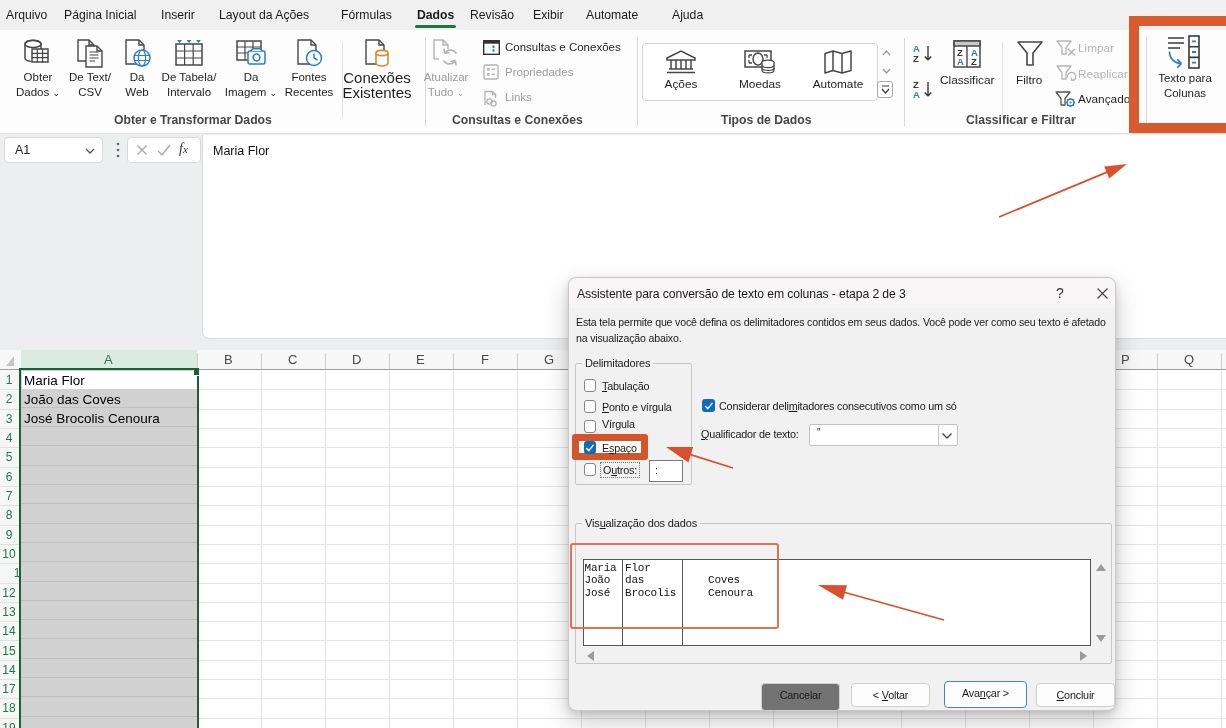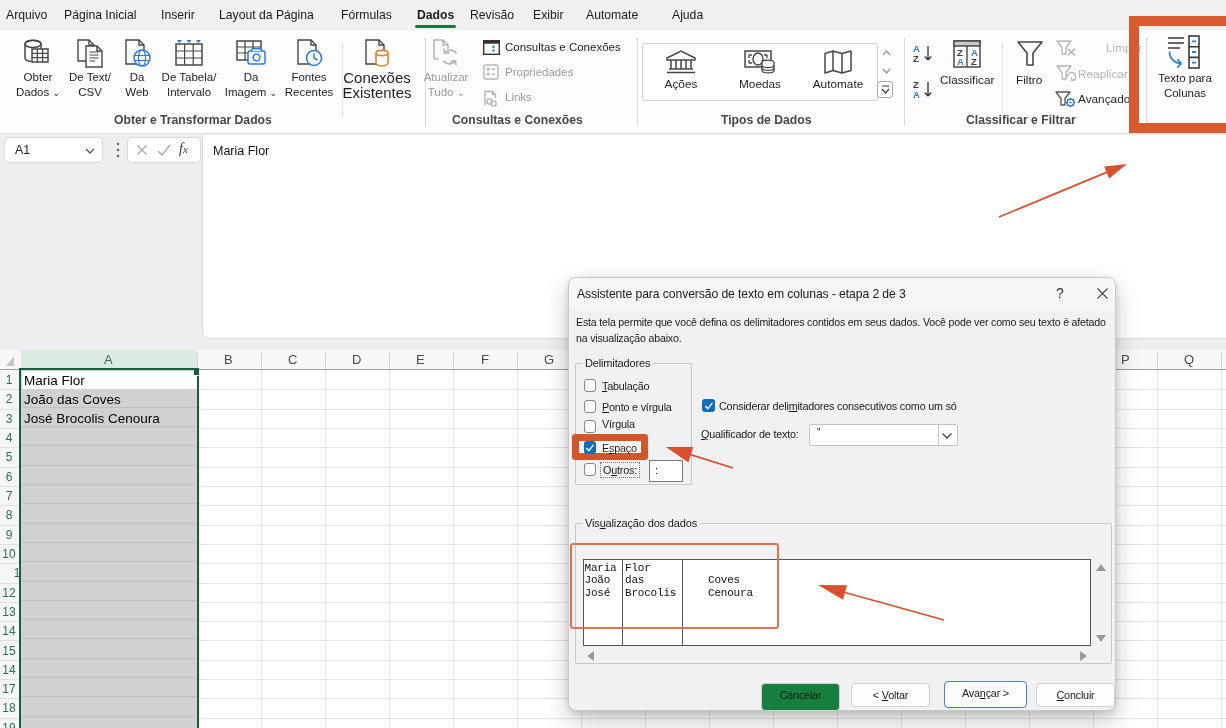--- a/index.html
+++ b/index.html
@@ -8,21 +8,21 @@
   .abs { position:absolute; }
 </style>
 </head>
 <body>
 
 <div class="abs" id="tabrow" style="left:0;top:0;width:1226px;height:30px;background:#f1f0f0;">
   <div class="abs" style="top:8px;left:0;width:100%;height:17px;font-size:12.2px;color:#1b1b1b;">
     <span class="abs" style="left:6px;">Arquivo</span>
     <span class="abs" style="left:64px;">Página Inicial</span>
     <span class="abs" style="left:161px;">Inserir</span>
-    <span class="abs" style="left:219px;">Layout da Página</span>
+    <span class="abs" style="left:219px;">Layout da Ações</span>
     <span class="abs" style="left:341px;">Fórmulas</span>
     <span class="abs" style="left:417px;font-weight:bold;">Dados</span>
     <span class="abs" style="left:470px;">Revisão</span>
     <span class="abs" style="left:533px;">Exibir</span>
     <span class="abs" style="left:586px;">Automate</span>
     <span class="abs" style="left:672px;">Ajuda</span>
   </div>
   <div class="abs" style="left:415px;top:25px;width:41px;height:3px;background:#1b7742;border-radius:2px;"></div>
 </div>
 
@@ -177,21 +177,21 @@
 <div class="abs" style="left:940px;top:43px;font-size:11.8px;color:#1f1f1f;">Classificar</div>
 <div class="abs" style="left:1002px;top:12px;width:1px;height:76px;background:#e3e3e3;"></div>
 <div class="abs" style="left:1015px;top:9px;"><svg width="30" height="30" viewBox="0 0 30 30">
 <path d="M3 3 L27 3 L18 14 L18 26 L12 26 L12 14 Z" fill="#fff" stroke="#474747" stroke-width="1.6" stroke-linejoin="round"></path>
 </svg></div>
 <div class="abs" style="left:1016px;top:43px;font-size:11.8px;color:#1f1f1f;">Filtro</div>
 <div class="abs" style="left:1056px;top:10px;"><svg width="20" height="16" viewBox="0 0 20 16">
           <path d="M1 1 L15 1 L10 7.5 L10 14 L6 14 L6 7.5 Z" fill="#fff" stroke="#b5b5b5" stroke-width="1.3" stroke-linejoin="round"></path>
 <path d="M12 9 L19 15.5 M19 9 L12 15.5" stroke="#b5b5b5" stroke-width="1.5"></path>
 </svg></div>
-<div class="abs" style="left:1078px;top:11px;font-size:11.8px;color:#b5b5b5;margin-left:28px;">Limpar</div>
+<div class="abs" style="left:1078px;top:11px;font-size:11.8px;color:#b5b5b5;">Limpar</div>
 <div class="abs" style="left:1056px;top:35px;"><svg width="20" height="16" viewBox="0 0 20 16">
           <path d="M1 1 L15 1 L10 7.5 L10 14 L6 14 L6 7.5 Z" fill="#fff" stroke="#b5b5b5" stroke-width="1.3" stroke-linejoin="round"></path>
 <path d="M11.5 12.5 A4.2 4.2 0 1 1 16 15.8 M16 15.8 L19 14 M16 15.8 L15.3 12.6" fill="none" stroke="#b5b5b5" stroke-width="1.3"></path>
 </svg></div>
 <div class="abs" style="left:1078px;top:37px;font-size:11.8px;color:#b5b5b5;">Reaplicar</div>
 <div class="abs" style="left:1055px;top:61px;"><svg width="22" height="17" viewBox="0 0 22 17">
           <path d="M1 1 L15 1 L10 7.5 L10 14 L6 14 L6 7.5 Z" fill="#fff" stroke="#555" stroke-width="1.3" stroke-linejoin="round"></path>
 <circle cx="15.5" cy="11.5" r="3.4" fill="#fff" stroke="#2b7cd3" stroke-width="1.4"></circle>
 <g stroke="#2b7cd3" stroke-width="1.6">
 <path d="M15.5 6.9 L15.5 8.4 M15.5 14.6 L15.5 16.1 M10.9 11.5 L12.4 11.5 M18.6 11.5 L20.1 11.5 M12.2 8.2 L13.3 9.3 M17.7 13.7 L18.8 14.8 M18.8 8.2 L17.7 9.3 M13.3 13.7 L12.2 14.8"></path>
@@ -371,21 +371,21 @@
   <svg class="abs" style="left:527px;top:356px;" width="10" height="8">
       <path d="M0 1 L10 1 L5 8 Z" fill="#9a9a9a"></path>
     </svg>
   <svg class="abs" style="left:18px;top:373px;" width="8" height="10">
       <path d="M7 0 L7 10 L0 5 Z" fill="#9a9a9a"></path>
     </svg>
   <svg class="abs" style="left:510px;top:373px;" width="8" height="10">
       <path d="M1 0 L1 10 L8 5 Z" fill="#9a9a9a"></path>
     </svg>
 
-  <div class="abs" style="left:192px;top:405px;width:79px;height:28px;background:#15803d;border:1px solid #d0d0d0;border-radius:4px;text-align:center;line-height:22px;">Cancelar</div>
+  <div class="abs" style="left:192px;top:405px;width:79px;height:28px;background:#737373;border:1px solid #d0d0d0;border-radius:4px;text-align:center;line-height:22px;">Cancelar</div>
   <div class="abs" style="left:282px;top:405px;width:79px;height:24px;background:#fdfdfd;border:1px solid #d0d0d0;border-radius:4px;text-align:center;line-height:22px;">&lt; <u>V</u>oltar</div>
   <div class="abs" style="left:375px;top:403px;width:83px;height:27px;background:#fdfdfd;border:1.5px solid #4a7fc9;border-radius:4px;text-align:center;line-height:22px;">Ava<u>n</u>çar &gt;</div>
   <div class="abs" style="left:467px;top:405px;width:79px;height:24px;background:#fdfdfd;border:1px solid #d0d0d0;border-radius:4px;text-align:center;line-height:22px;"><u>C</u>oncluir</div>
 </div>
 
 <div id="annot">
   <div class="abs" style="left:1129px;top:16px;width:110px;height:117px;border:10px solid #d75b2f;"></div>
   <div class="abs" style="left:570px;top:543px;width:209px;height:86px;border:2px solid #dd7350;border-radius:3px;"></div>
   <svg class="abs" style="left:0;top:0;pointer-events:none;" width="1226" height="728">
       <line x1="999.0" y1="217.0" x2="1110.7" y2="170.7" stroke="#d9502e" stroke-width="1.8"></line>

